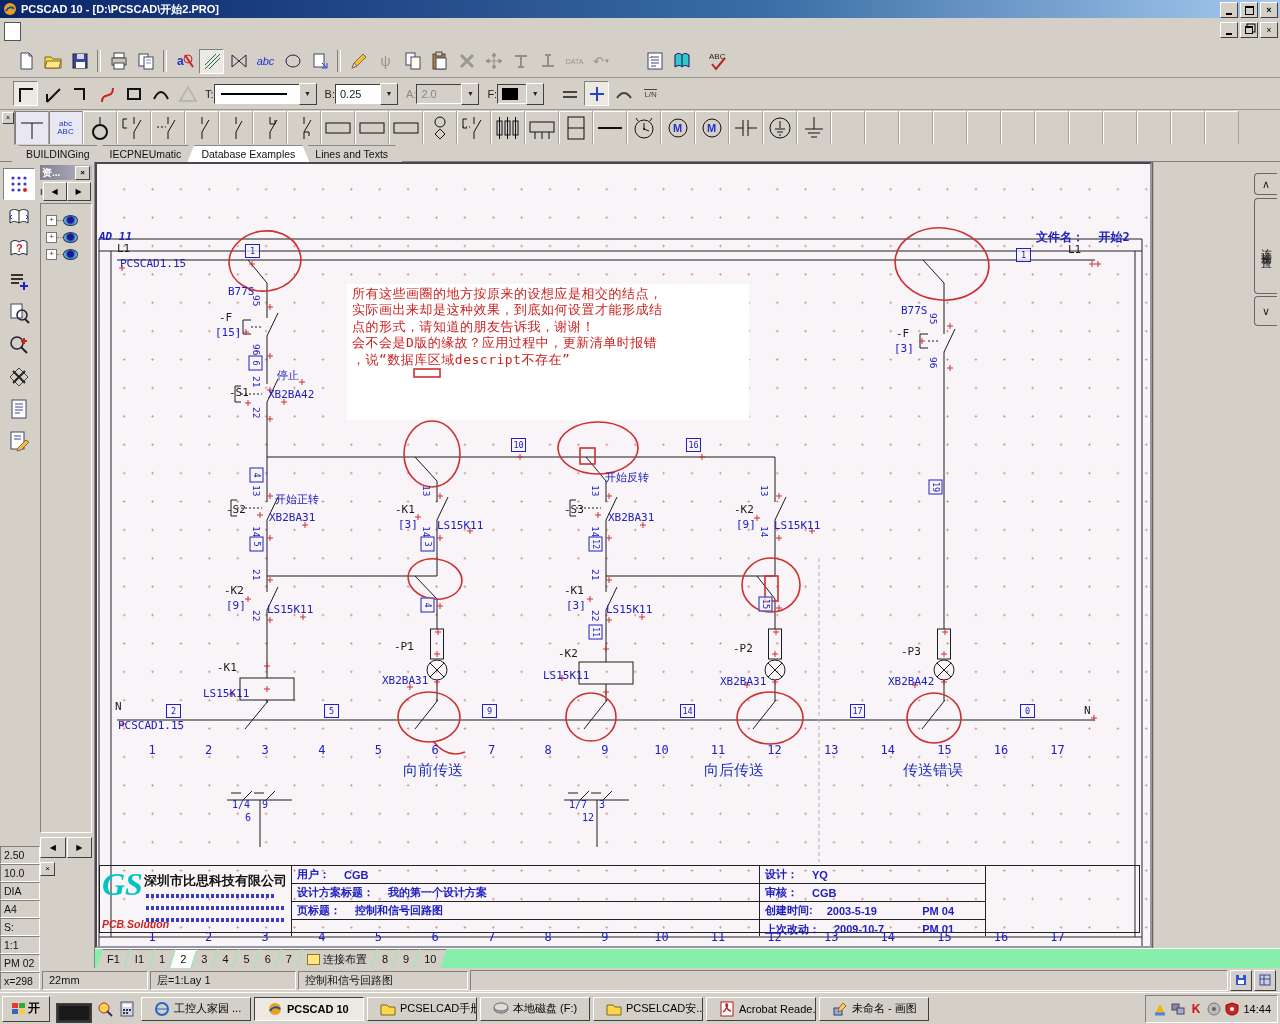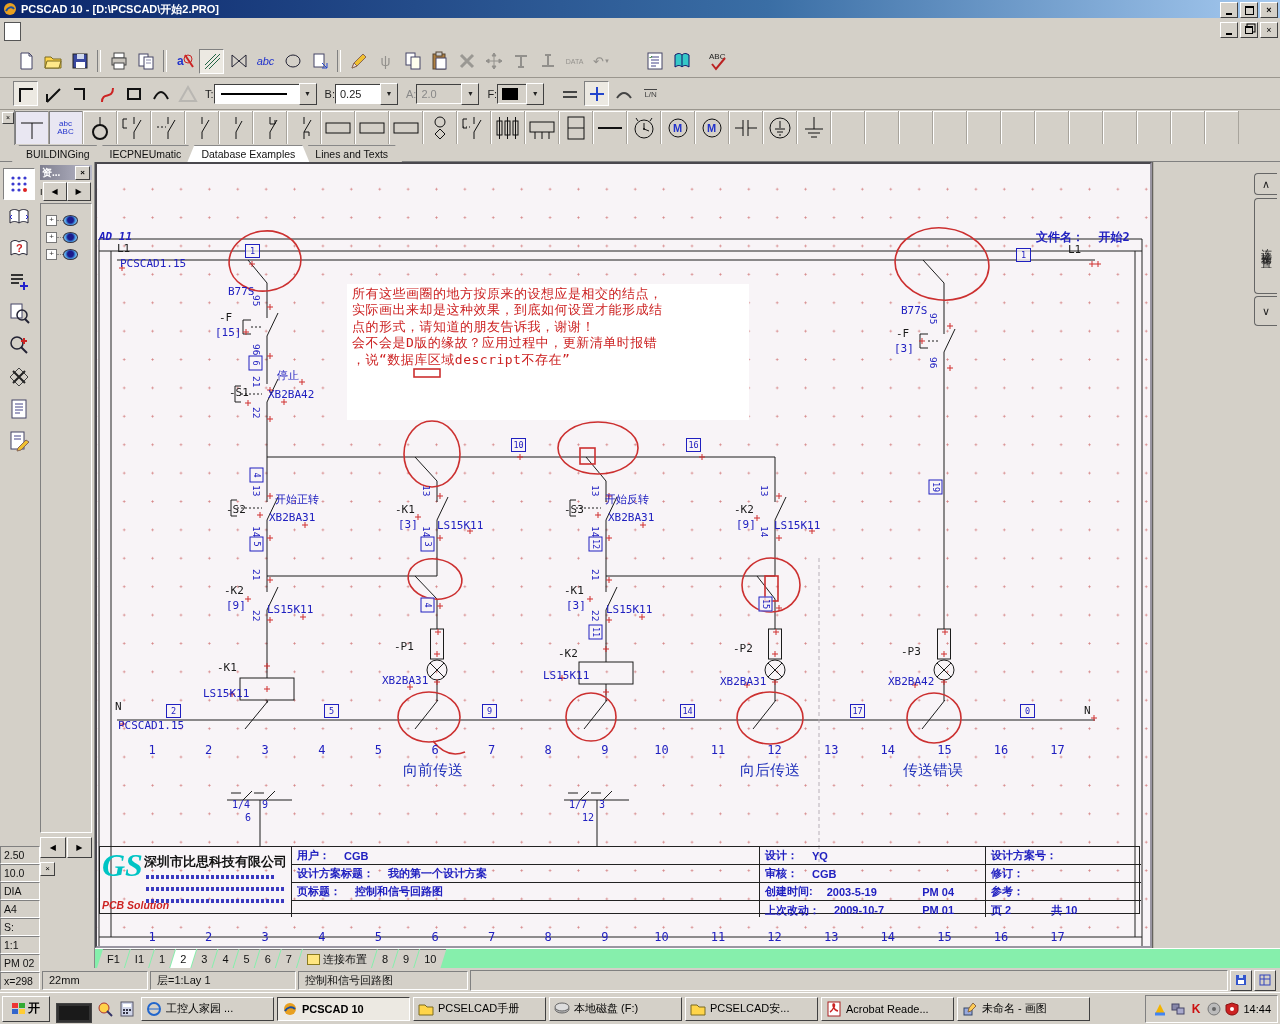--- a/index.html
+++ b/index.html
@@ -86,21 +86,21 @@
   .sl.hdr{color:#2020c0;font-size:12px;font-weight:bold}
   .sl.big{color:#2233bb;font-size:15px}
   .sl.note{color:#cc2222;font-size:13px;letter-spacing:.5px}
   .sl.colnum{color:#2020c0;font-size:12px;width:24px;text-align:center}
   .rl{position:absolute;color:#2020c0;font-size:9.5px;font-family:"DejaVu Sans Mono",monospace;
     transform-origin:left top;transform:rotate(90deg);white-space:pre}
   .wbox{position:absolute;border:1px solid #2020c0;color:#2020c0;font-size:8.5px;
     width:13px;height:12px;line-height:12px;text-align:center;font-family:"DejaVu Sans Mono",monospace;background:rgba(248,244,247,.75)}
   .wbox.rot{transform:rotate(90deg);transform-origin:center center}
   
-  #tblock{position:absolute;left:2px;top:682px;width:1041px;height:68px;border:1px solid #222;box-sizing:border-box;font-size:11px;color:#2020c0}
+  #tblock{position:absolute;left:2px;top:701px;width:1041px;height:68px;border:1px solid #222;box-sizing:border-box;font-size:11px;color:#2020c0}
   .tbsec{position:absolute;top:0;height:70px;border-right:1px solid #222;box-sizing:border-box}
   .tbrowline{position:absolute;left:0;width:100%;height:18px;border-bottom:1px solid #222;box-sizing:border-box;
     display:flex;align-items:center;padding:0 5px;white-space:nowrap;overflow:hidden}
   .tbl{font-weight:bold;margin-right:14px}.tbv{font-weight:bold}
   .pmright{margin-left:auto;margin-right:26px;font-weight:bold}
   #logo-gs{position:absolute;left:2px;top:2px;font-family:"Liberation Serif",serif;font-style:italic;font-weight:bold;
     font-size:32px;color:#00c4c4;line-height:1}
   #logo-sub{position:absolute;left:2px;top:52px;color:#cc2222;font-style:italic;font-size:10.5px;font-weight:bold;white-space:nowrap}
   #company{position:absolute;left:44px;top:6px;color:#111;font-weight:bold;font-size:13px;white-space:nowrap}
   .addr{position:absolute;left:46px;height:4px;width:130px;
@@ -126,22 +126,22 @@
   .lcell{width:40px;height:18px;border:1px solid;border-color:#808080 #fff #fff #808080;box-sizing:border-box;
     font-size:10.5px;display:flex;align-items:center;padding-left:3px;color:#111;background:#d4d0c8;margin-bottom:0}
   
   #taskbar{left:0;top:992px;width:1280px;height:32px;background:#d4d0c8;border-top:1px solid #fff;display:flex;align-items:center;padding:0 2px;box-sizing:border-box;z-index:6}
   #startbtn{width:46px;height:24px;background:#d4d0c8;border:1px solid;border-color:#fff #404040 #404040 #fff;
     display:flex;align-items:center;justify-content:center;gap:3px;font-weight:bold;font-size:12px}
   .flag{width:13px;height:11px;display:grid;grid-template-columns:6px 6px;grid-template-rows:5px 5px;gap:1px}
   .flag i{display:block}
   .qdark{width:34px;height:18px;background:#1a1a1a;border:1px solid #444;margin:8px 2px 0 6px;box-shadow:inset 0 0 0 2px #333}
   .qico{width:18px;height:18px;margin:0 2px;display:flex;align-items:center;justify-content:center}
-  .task{width:133px;height:24px;background:#d4d0c8;border:1px solid;border-color:#fff #404040 #404040 #fff;
-    display:flex;align-items:center;gap:4px;padding:0 4px;box-sizing:border-box;font-size:11px;margin-left:3px;
+  .task{width:110px;height:24px;background:#d4d0c8;border:1px solid;border-color:#fff #404040 #404040 #fff;
+    display:flex;align-items:center;gap:4px;padding:0 12px;box-sizing:border-box;font-size:11px;margin-left:3px;
     white-space:nowrap;overflow:hidden}
   .task.active{border-color:#404040 #fff #fff #404040;background:#ece9e2;font-weight:bold}
   .task .tic{flex:0 0 16px;height:16px;display:flex;align-items:center;justify-content:center}
   #tray{margin-left:auto;height:26px;border:1px solid;border-color:#808080 #fff #fff #808080;display:flex;align-items:center;padding:0 6px;gap:4px;font-size:11px}
   .trico{width:15px;height:15px;display:flex;align-items:center;justify-content:center;font-size:11px}
 </style>
 </head>
 <body>
 
 <div class="abs" id="titlebar">
@@ -755,35 +755,20 @@
         </div>
       <div class="tbrowline" style="top:36px">
           <span class="tbl">创建时间:</span>
           <span class="tbv">2003-5-19</span>
           <span class="pmright">PM 04</span>
         </div>
       <div class="tbrowline" style="top:54px;border-bottom:none">
           <span class="tbl">上次改动：</span>
           <span class="tbv">2009-10-7</span>
           <span class="pmright">PM 01</span>
-        </div>
-    </div>
-    <div class="tbsec" style="left:886px;width:155px;border-right:none">
-      <div class="tbrowline" style="top:0">
-          <span class="tbl">设计方案号：</span>
-        </div>
-      <div class="tbrowline" style="top:18px">
-          <span class="tbl">修订：</span>
-        </div>
-      <div class="tbrowline" style="top:36px">
-          <span class="tbl">参考：</span>
-        </div>
-      <div class="tbrowline" style="top:54px;border-bottom:none">
-          <span class="tbv">页  2</span>
-          <span class="tbv" style="margin-left:40px">共  10</span>
         </div>
     </div>
   </div>
 </div>
 
 <div class="abs" id="slayer">
     <span class="sl hl" style="left: 99px; top: 231px;">AD 11</span>
     <span class="sl hdr" style="left: 1036px; top: 231px;">文件名：  开始2</span>
     <span class="sl k" style="left: 117px; top: 243px;">L1</span>
     <span class="sl b" style="left: 120px; top: 258px;">PCSCAD1.15</span>
@@ -800,21 +785,21 @@
     <span class="sl k" style="left: 226px; top: 504px;">-S2</span>
     <span class="sl b" style="left: 275px; top: 494px;">开始正转</span>
     <span class="sl b" style="left: 269px; top: 512px;">XB2BA31</span>
     <span class="sl k" style="left: 224px; top: 585px;">-K2</span>
     <span class="sl b" style="left: 226px; top: 600px;">[9]</span>
     <span class="sl b" style="left: 267px; top: 604px;">LS15K11</span>
     <span class="sl k" style="left: 395px; top: 504px;">-K1</span>
     <span class="sl b" style="left: 398px; top: 519px;">[3]</span>
     <span class="sl b" style="left: 437px; top: 520px;">LS15K11</span>
     <span class="sl k" style="left: 564px; top: 504px;">-S3</span>
-    <span class="sl b" style="left: 605px; top: 494px; text-align: center;">开始反转</span>
+    <span class="sl b" style="left: 605px; top: 472px; text-align: center;">开始反转</span>
     <span class="sl b" style="left: 608px; top: 512px;">XB2BA31</span>
     <span class="sl k" style="left: 564px; top: 585px;">-K1</span>
     <span class="sl b" style="left: 566px; top: 600px;">[3]</span>
     <span class="sl b" style="left: 606px; top: 604px;">LS15K11</span>
     <span class="sl k" style="left: 734px; top: 504px;">-K2</span>
     <span class="sl b" style="left: 736px; top: 519px;">[9]</span>
     <span class="sl b" style="left: 774px; top: 520px;">LS15K11</span>
     <span class="sl k" style="left: 217px; top: 662px;">-K1</span>
     <span class="sl b" style="left: 203px; top: 688px;">LS15K11</span>
     <span class="sl k" style="left: 394px; top: 641px;">-P1</span>
@@ -822,21 +807,21 @@
     <span class="sl k" style="left: 558px; top: 648px;">-K2</span>
     <span class="sl b" style="left: 543px; top: 670px;">LS15K11</span>
     <span class="sl k" style="left: 733px; top: 643px;">-P2</span>
     <span class="sl b" style="left: 720px; top: 676px;">XB2BA31</span>
     <span class="sl k" style="left: 901px; top: 646px;">-P3</span>
     <span class="sl b" style="left: 888px; top: 676px;">XB2BA42</span>
     <span class="sl k" style="left: 115px; top: 701px;">N</span>
     <span class="sl b" style="left: 118px; top: 720px;">PCSCAD1.15</span>
     <span class="sl k" style="left: 1084px; top: 705px;">N</span>
     <span class="sl big" style="left: 403px; top: 762px;">向前传送</span>
-    <span class="sl big" style="left: 740px; top: 762px;">向后传送</span>
+    <span class="sl big" style="left: 704px; top: 762px;">向后传送</span>
     <span class="sl big" style="left: 903px; top: 762px;">传送错误</span>
     <span class="sl bs" style="left: 232px; top: 799px;">1/4</span>
     <span class="sl bs" style="left: 262px; top: 799px;">9</span>
     <span class="sl bs" style="left: 245px; top: 812px;">6</span>
     <span class="sl bs" style="left: 569px; top: 799px;">1/7</span>
     <span class="sl bs" style="left: 599px; top: 799px;">3</span>
     <span class="sl bs" style="left: 582px; top: 812px;">12</span>
     <span class="rl" style="left: 262px; top: 295px;">95</span>
     <span class="rl" style="left: 262px; top: 344px;">96</span>
     <span class="rl" style="left: 262px; top: 376px;">21</span>

